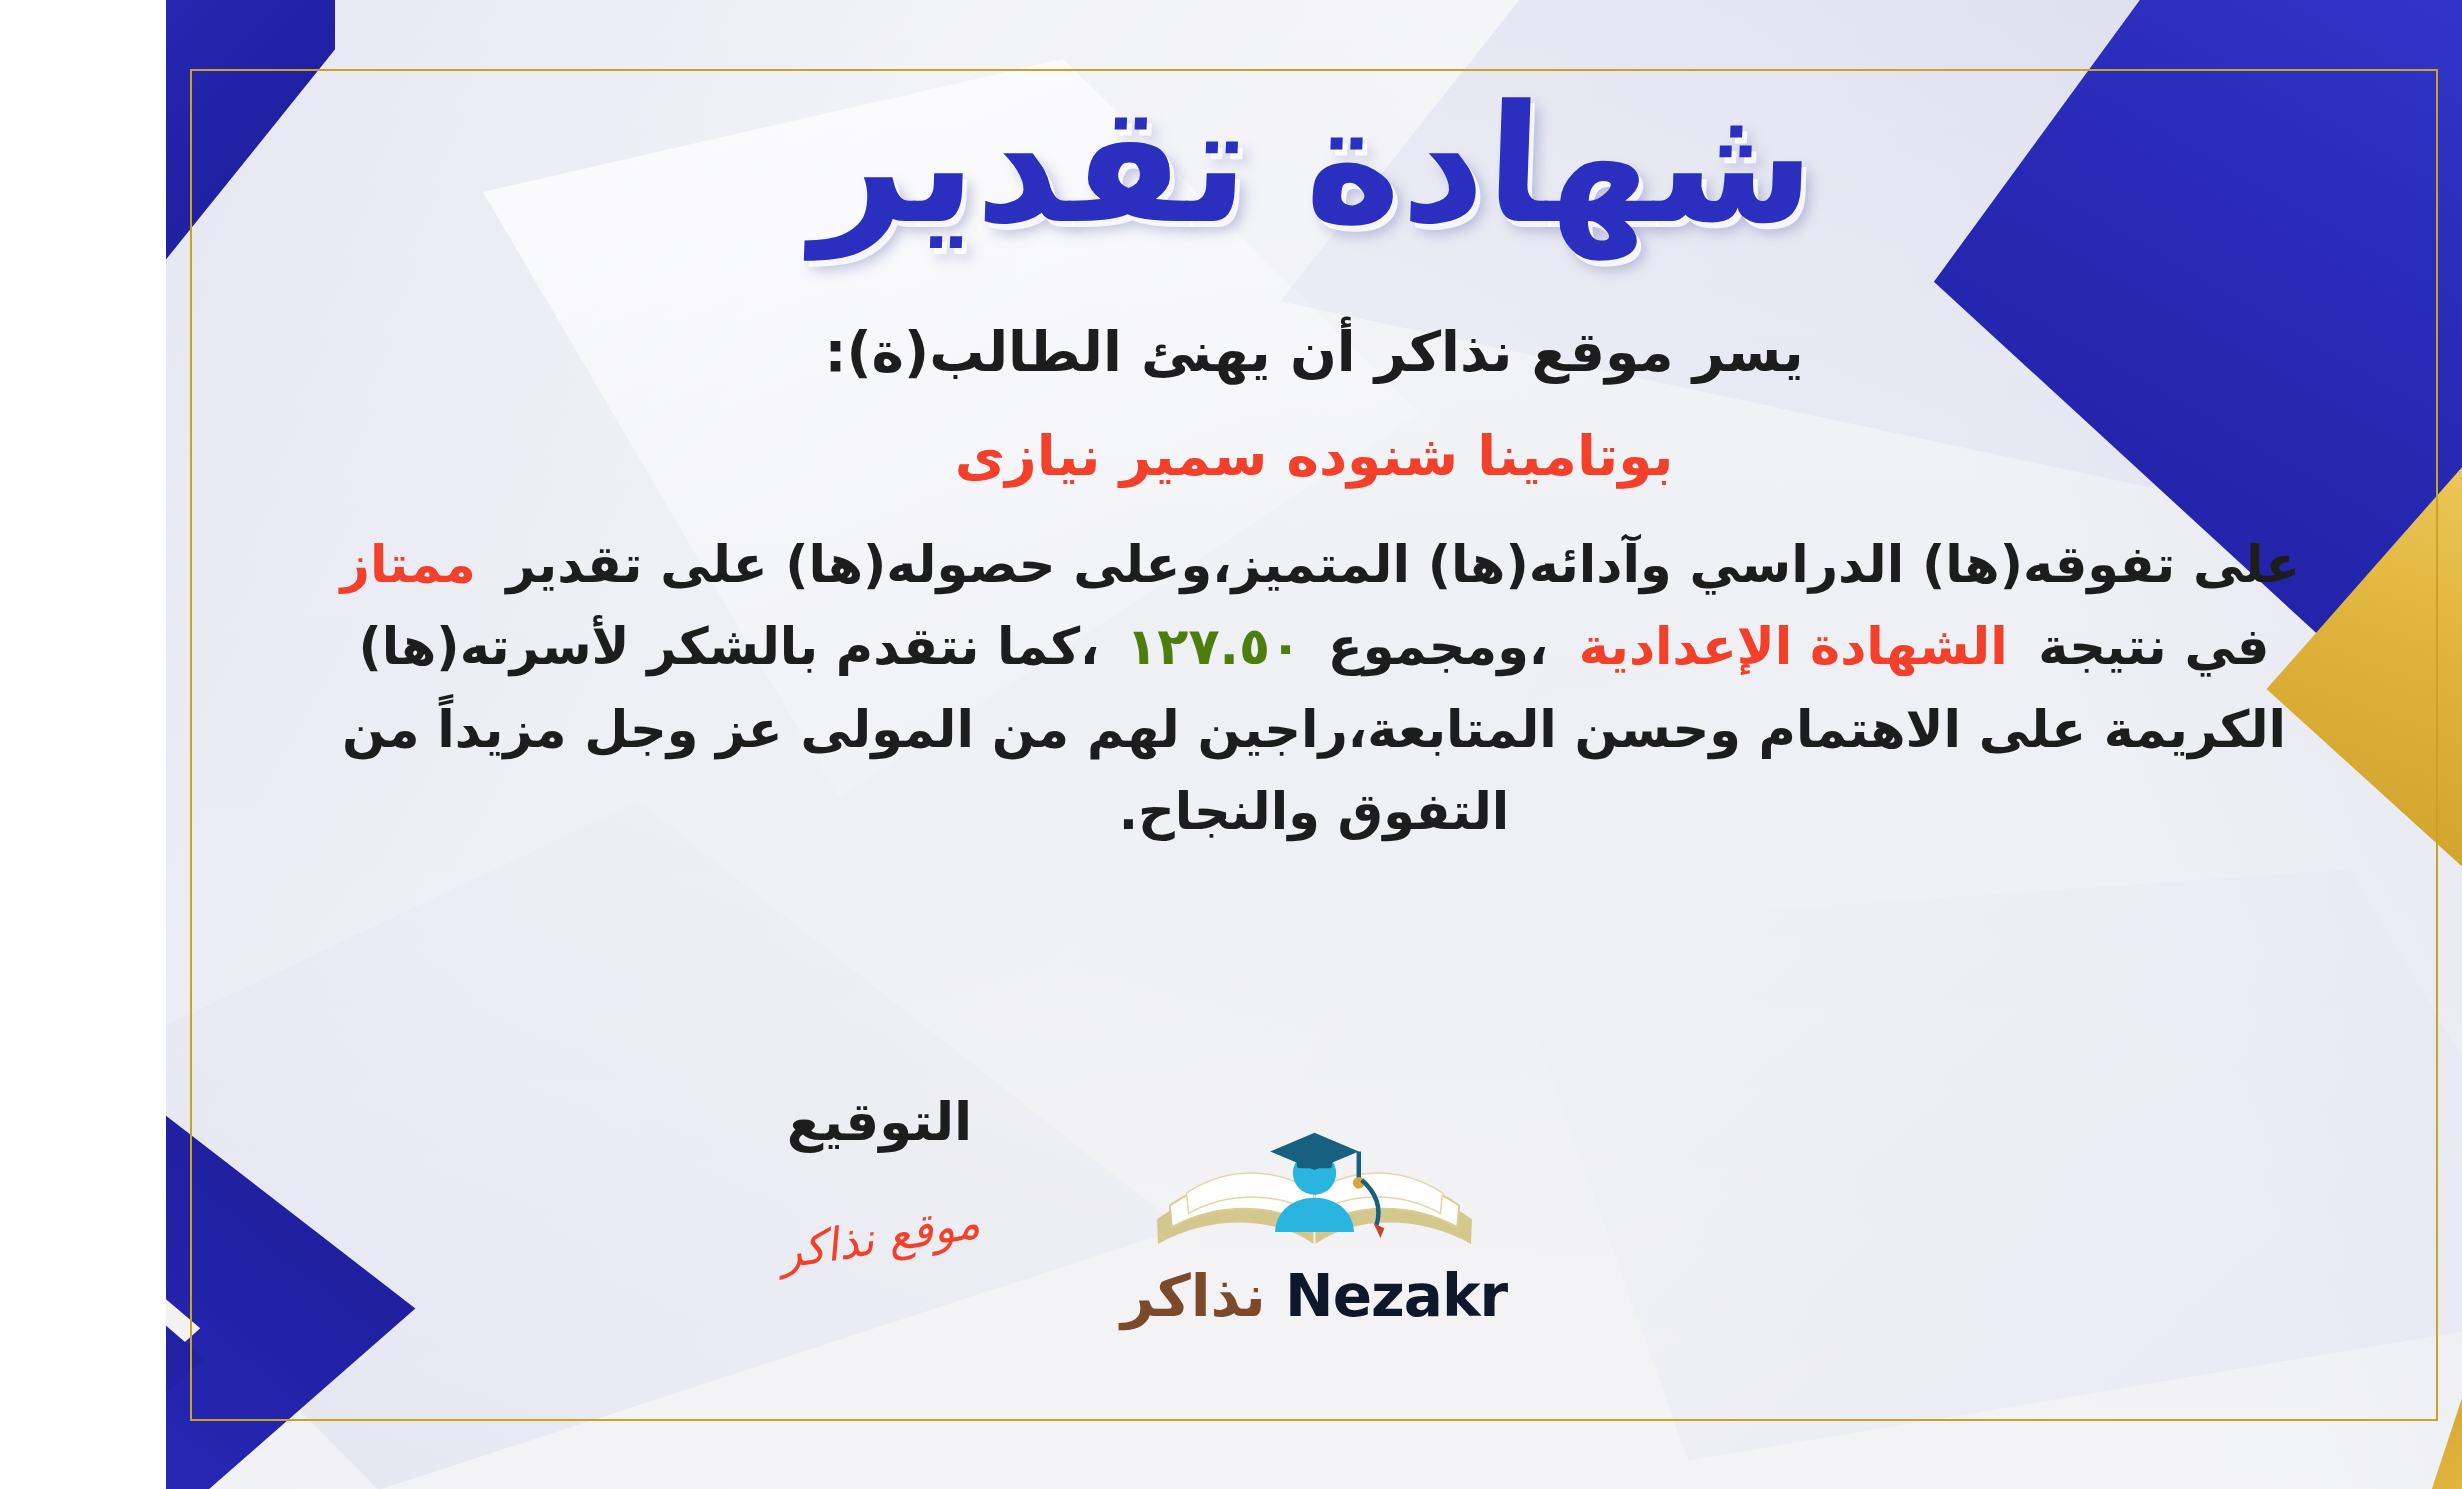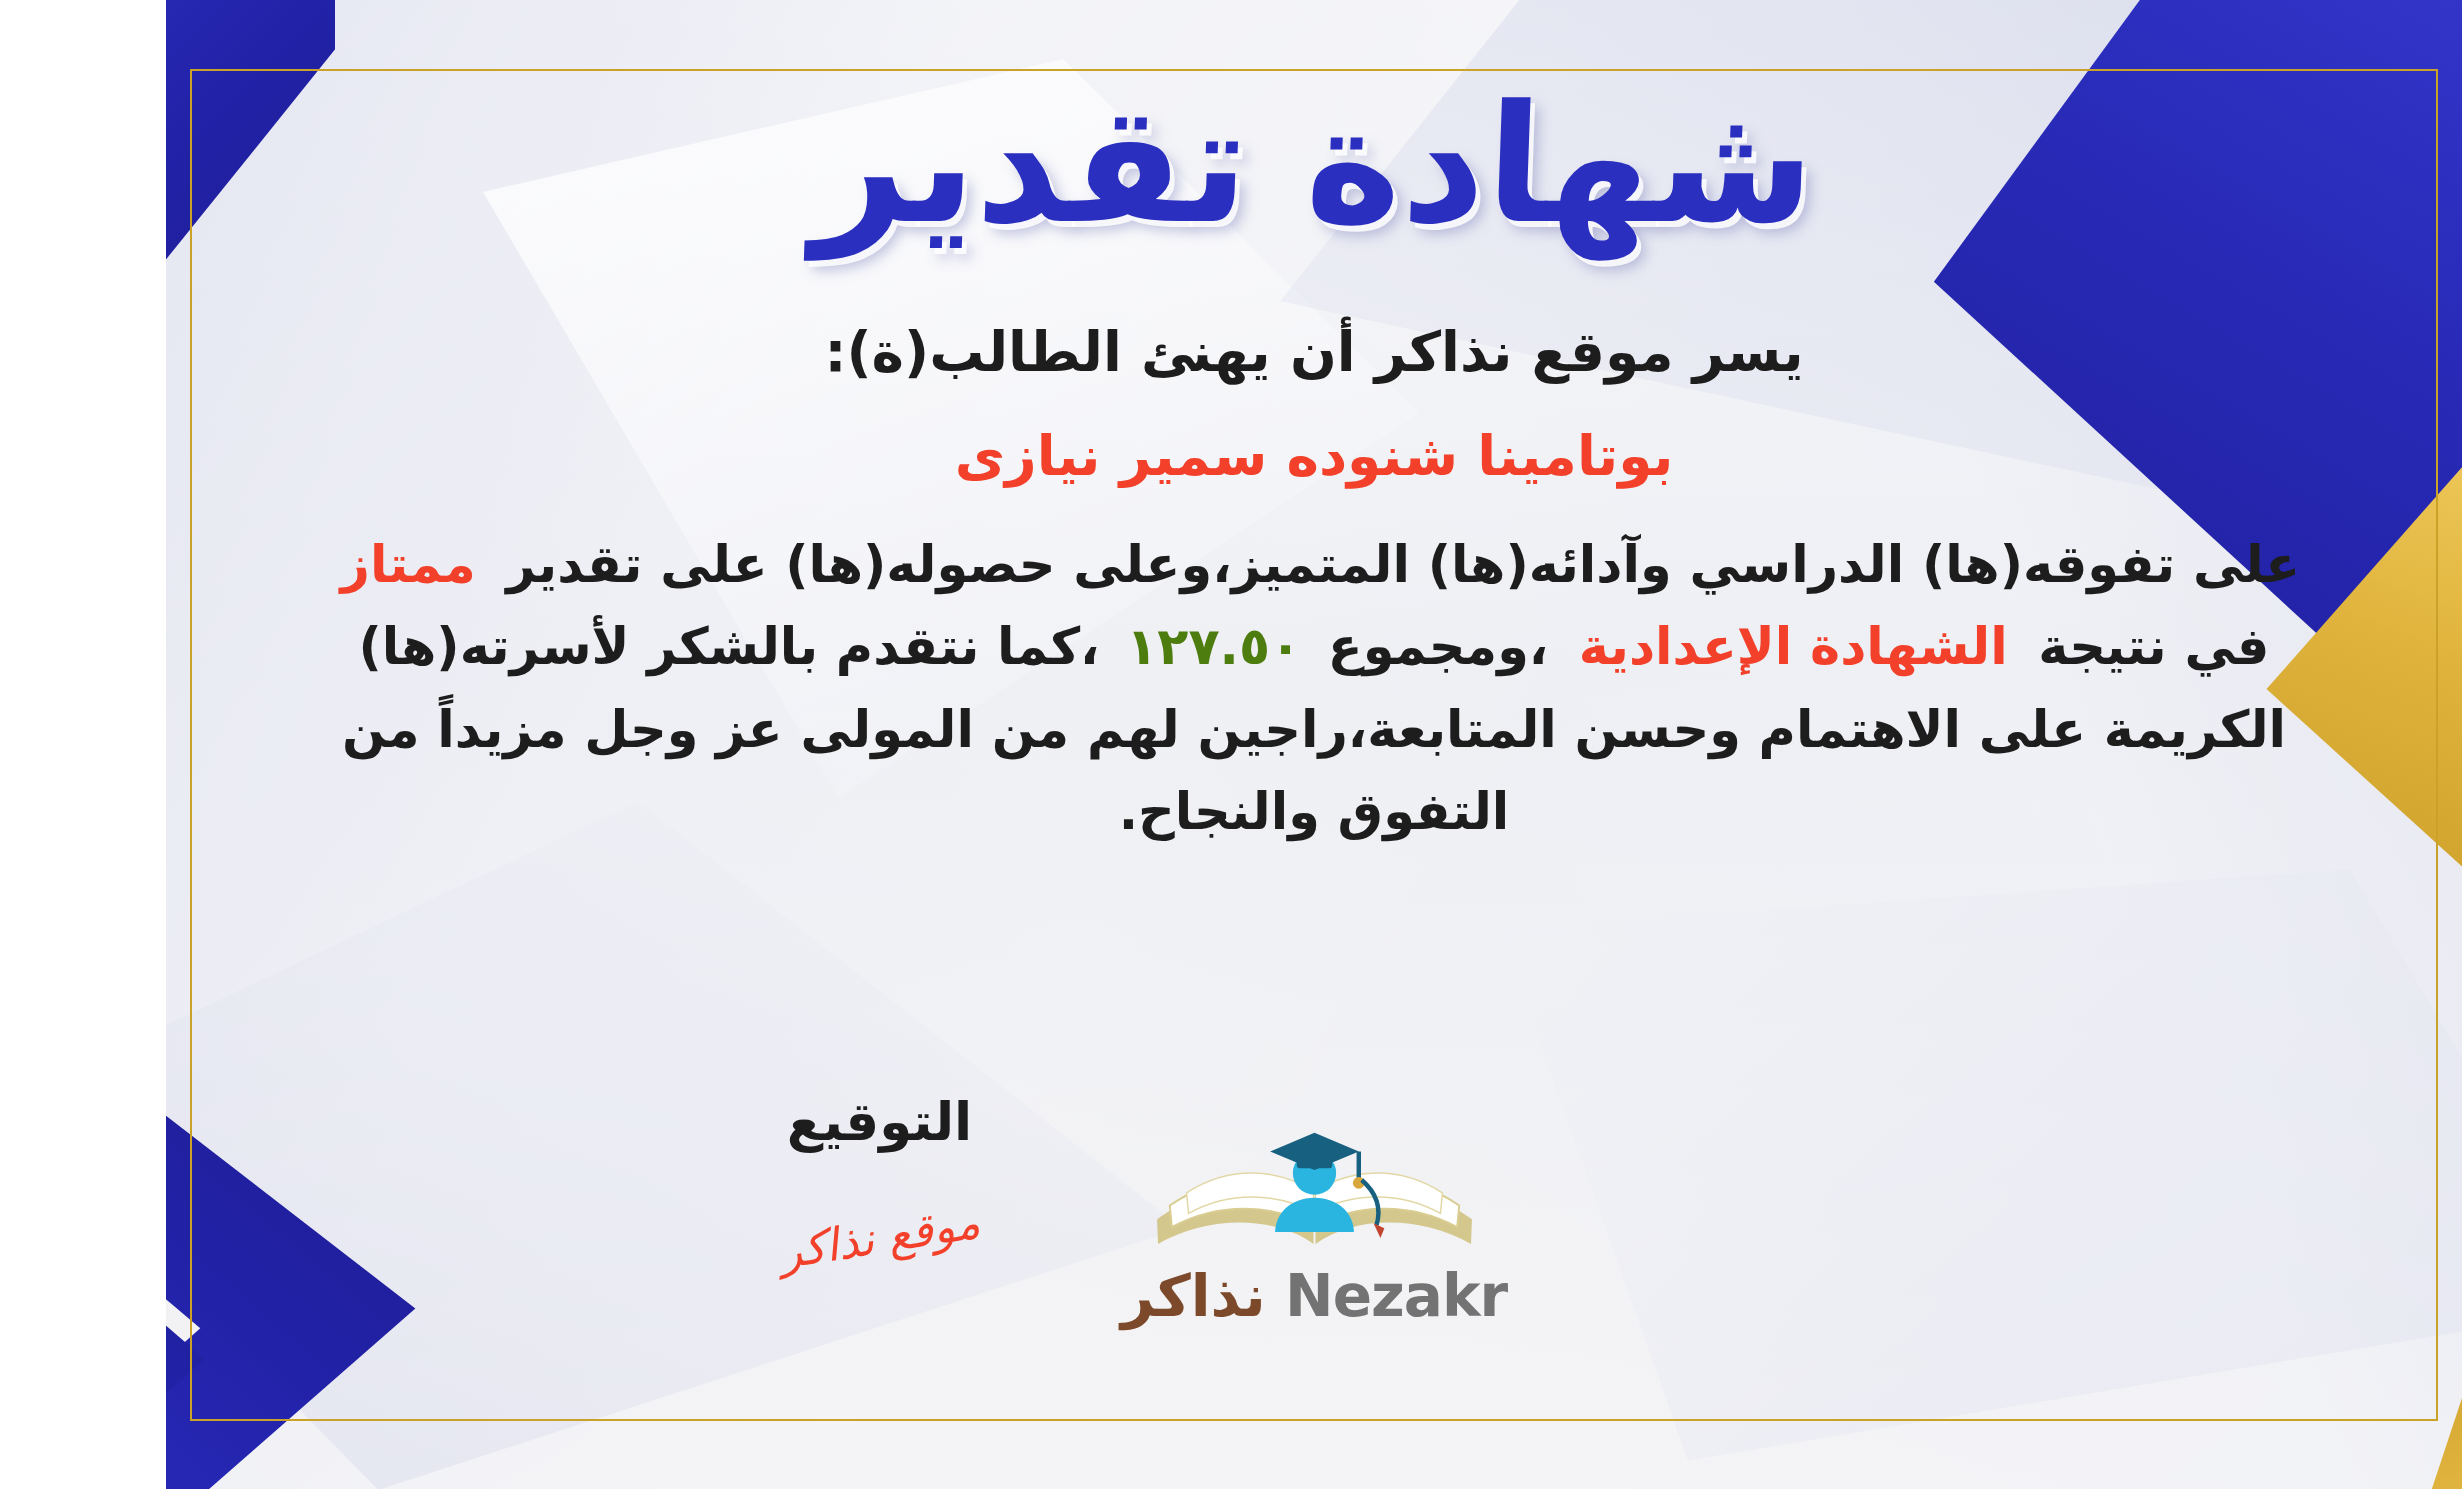--- a/index.html
+++ b/index.html
@@ -235,21 +235,21 @@
     margin: 0 auto;
     position: relative;
   }
   .logo-wordmark {
     margin-top: 3px;
     font-size: 58px;
     font-weight: 800;
     letter-spacing: -1px;
   }
   .wm-ar { color: #7c4a2a; }
-  .wm-en { color: #737373; }
+  .wm-en { color: #0f172a; }
 </style>
 </head>
 <body>
 
 <div class="certificate">
 
   <div class="bg-poly poly-a"></div>
   <div class="bg-poly poly-b"></div>
   <div class="bg-poly poly-c"></div>
   <div class="bg-poly poly-d"></div>

